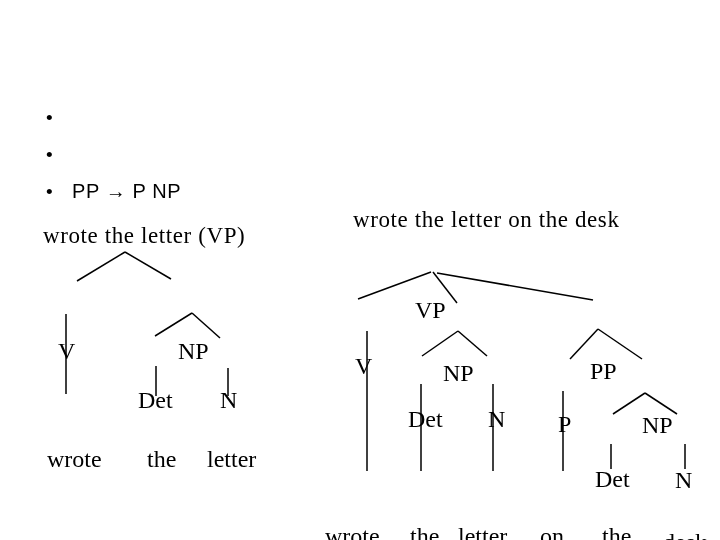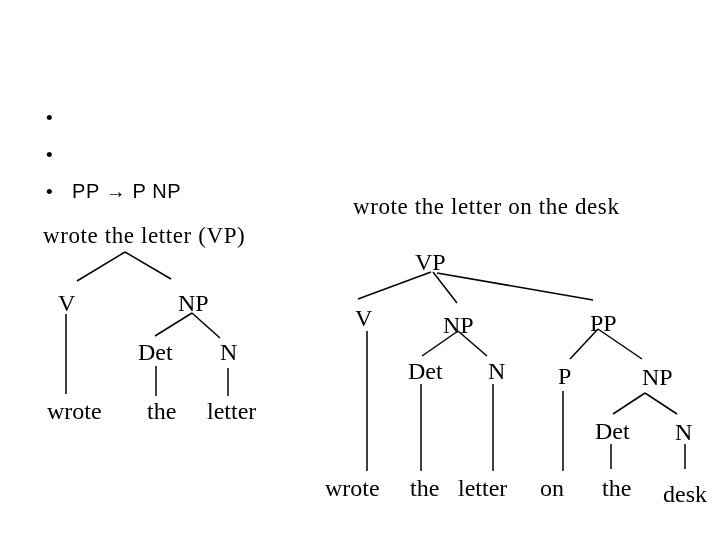--- a/index.html
+++ b/index.html
@@ -46,20 +46,21 @@
     white-space: nowrap;
     font-size: 23px;
     letter-spacing: 0.6px;
     line-height: 1;
   }
   .t-node, .t-leaf {
     position: absolute;
     white-space: nowrap;
     font-size: 24px;
     line-height: 1;
+    margin-top: 48px;
   }
 </style>
 </head>
 <body>
 
 <div class="slide">
 
   <svg class="edges" viewBox="0 0 720 540">
 
     <line x1="125" y1="252" x2="77" y2="281"></line>
@@ -105,21 +106,21 @@
     <span class="t-node" style="left:58px;  top:291px">V</span>
     <span class="t-node" style="left:178px; top:291px">NP</span>
     <span class="t-node" style="left:138px; top:340px">Det</span>
     <span class="t-node" style="left:220px; top:340px">N</span>
     <span class="t-leaf" style="left:47px;  top:399px">wrote</span>
     <span class="t-leaf" style="left:147px; top:399px">the</span>
     <span class="t-leaf" style="left:207px; top:399px">letter</span>
   </div>
 
   <div>
-    <span class="t-title" style="left:353px; top:195px">wrote the letter on the desk</span>
+    <span class="t-title" style="left:353px; top:208px">wrote the letter on the desk</span>
     <span class="t-node" style="left:415px; top:250px">VP</span>
     <span class="t-node" style="left:355px; top:306px">V</span>
     <span class="t-node" style="left:443px; top:313px">NP</span>
     <span class="t-node" style="left:590px; top:311px">PP</span>
     <span class="t-node" style="left:408px; top:359px">Det</span>
     <span class="t-node" style="left:488px; top:359px">N</span>
     <span class="t-node" style="left:558px; top:364px">P</span>
     <span class="t-node" style="left:642px; top:365px">NP</span>
     <span class="t-node" style="left:595px; top:419px">Det</span>
     <span class="t-node" style="left:675px; top:420px">N</span>

